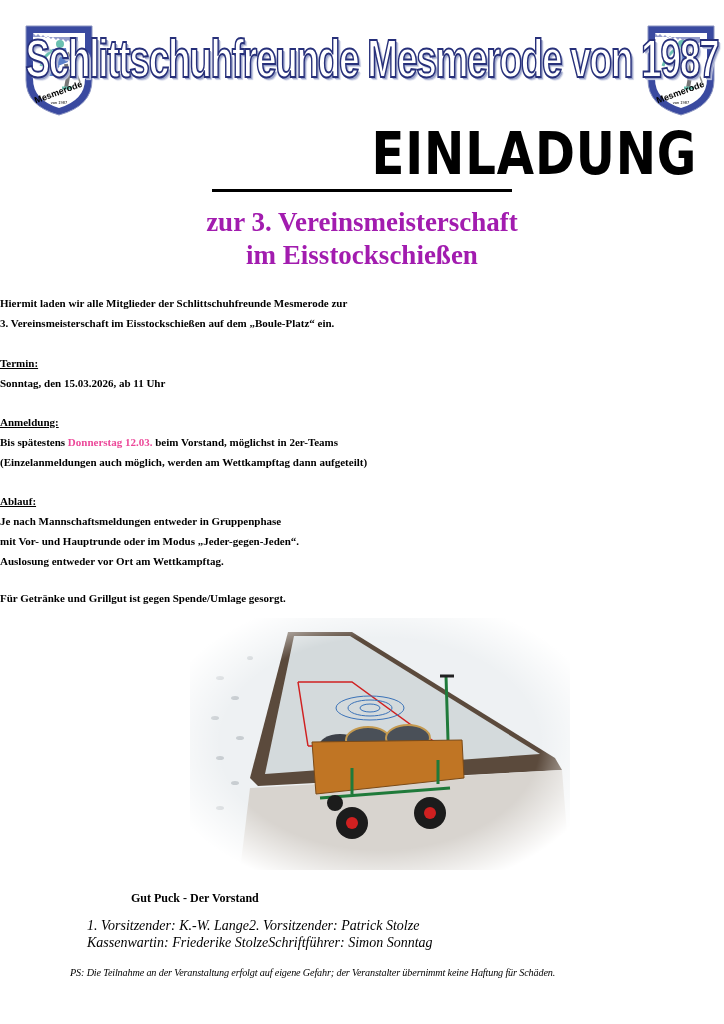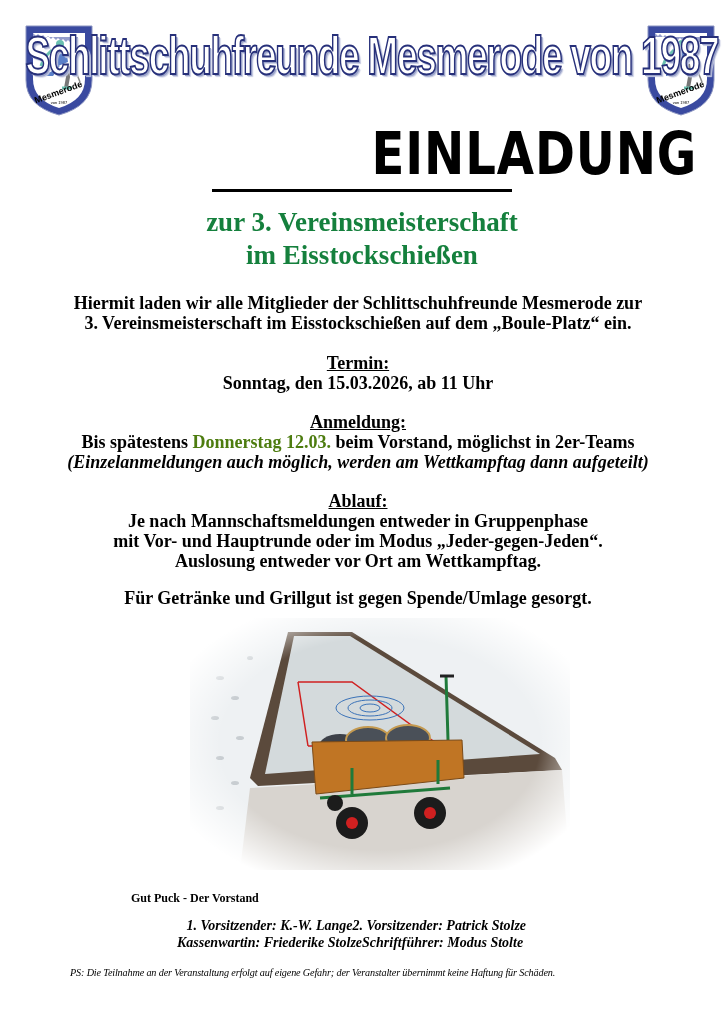--- a/index.html
+++ b/index.html
@@ -5,63 +5,63 @@
   html, body { margin:0; padding:0; background:#ffffff; }
   body { width:724px; height:1024px; position:relative; overflow:hidden;
          font-family:"Liberation Serif", serif; color:#000; }
 
   
   .logo { position:absolute; top:22px; width:74px; height:96px; }
   .logo.left { left:22px; }
   .logo.right { left:644px; }
   .logo svg { width:100%; height:100%; display:block; }
 
-  .club-title { position:absolute; left:104px; top:22px; width:536px; height:66px;
-    display:flex; align-items:center; justify-content:center; }
+  .club-title { position:absolute; left:104px; top:34px; width:536px; height:66px;
+    display:flex; align-items:flex-start; justify-content:center; }
   .club-title span {
     font-family:"Liberation Sans Narrow","Liberation Sans", sans-serif;
     font-size:43px; font-weight:bold; letter-spacing:-1.5px;
     color:#ffffff; transform:scaleX(0.86) scaleY(1.25); white-space:nowrap;
     -webkit-text-stroke:1.6px #27307a;
     text-shadow: 2px 2px 0 #9aa3c9, 3px 3px 1px #c9cde3;
   }
 
   
   .einladung { position:absolute; left:0; width:724px; top:124px; text-align:right; }
   .einladung span {
     display:inline-block; font-family:"DejaVu Sans", sans-serif; font-weight:bold;
     font-size:56px; letter-spacing:1px; line-height:60px;
     transform:scaleX(0.86) scaleY(1.05);
   }
   .einladung-rule { position:absolute; left:212px; top:189px; width:300px; height:3px; background:#000; }
 
   .subtitle { position:absolute; left:0; width:724px; top:206px; text-align:center;
-    color:#15803d; font-weight:bold; font-size:27px; line-height:33px; }
-
-  
-  .block { position:absolute; left:0; width:716px; text-align:center; font-weight:bold;
-    font-size:18px; line-height:20px; }
+    color:#a21caf; font-weight:bold; font-size:27px; line-height:33px; }
+
+  
+  .block { position:absolute; left:0; width:716px; font-weight:bold;
+    font-size:11px; line-height:20px; }
   .intro { top:293px; }
   .heading { text-decoration:underline; }
-  .red { color:#4d7c0f; }
-  .ital { font-style:italic; }
+  .red { color:#ec4899; }
+  .ital { }
 
   .termin { top:353px; }
   .anmeldung { top:412px; }
   .ablauf { top:491px; }
   .getraenke { top:588px; }
 
   
   .photo { position:absolute; left:190px; top:618px; width:380px; height:252px; }
   .photo svg { width:100%; height:100%; display:block; }
 
   
   .signoff { position:absolute; left:87px; top:891px; font-weight:bold; font-size:12px;margin-left:44px; }
   .officers { position:absolute; left:87px; top:917px; width:548px; font-style:italic; font-size:14px; line-height:17px; }
-  .officers .row { display:flex; justify-content:center;font-weight:bold; }
+  .officers .row { display:flex; justify-content:flex-start; }
   .officers .row .r { width:183px; text-align:left; }
   .ps { position:absolute; left:70px; top:967px; width:560px; font-style:italic; font-size:10.2px; letter-spacing:-0.15px; white-space:nowrap; }
 </style>
 </head>
 <body>
 
 <div class="logo left">
   <svg viewBox="0 0 74 96">
     <path d="M4 4 H70 V58 Q70 84 37 93 Q4 84 4 58 Z" fill="#3a4aa0" stroke="#8a93c0" stroke-width="1"></path>
     <path d="M11 11 H63 V57 Q63 78 37 86 Q11 78 11 57 Z" fill="#ffffff"></path>
@@ -191,17 +191,17 @@
 
 <div class="signoff">Gut Puck - Der Vorstand</div>
 
 <div class="officers">
   <div class="row">
     <span>1. Vorsitzender: K.-W. Lange</span>
     <span class="r">2. Vorsitzender: Patrick Stolze</span>
   </div>
   <div class="row">
     <span>Kassenwartin: Friederike Stolze</span>
-    <span class="r">Schriftführer: Modus Stolte</span>
+    <span class="r">Schriftführer: Simon Sonntag</span>
   </div>
 </div>
 
 <div class="ps">PS: Die Teilnahme an der Veranstaltung erfolgt auf eigene Gefahr; der Veranstalter übernimmt keine Haftung für Schäden.</div>
 
 </body></html>

